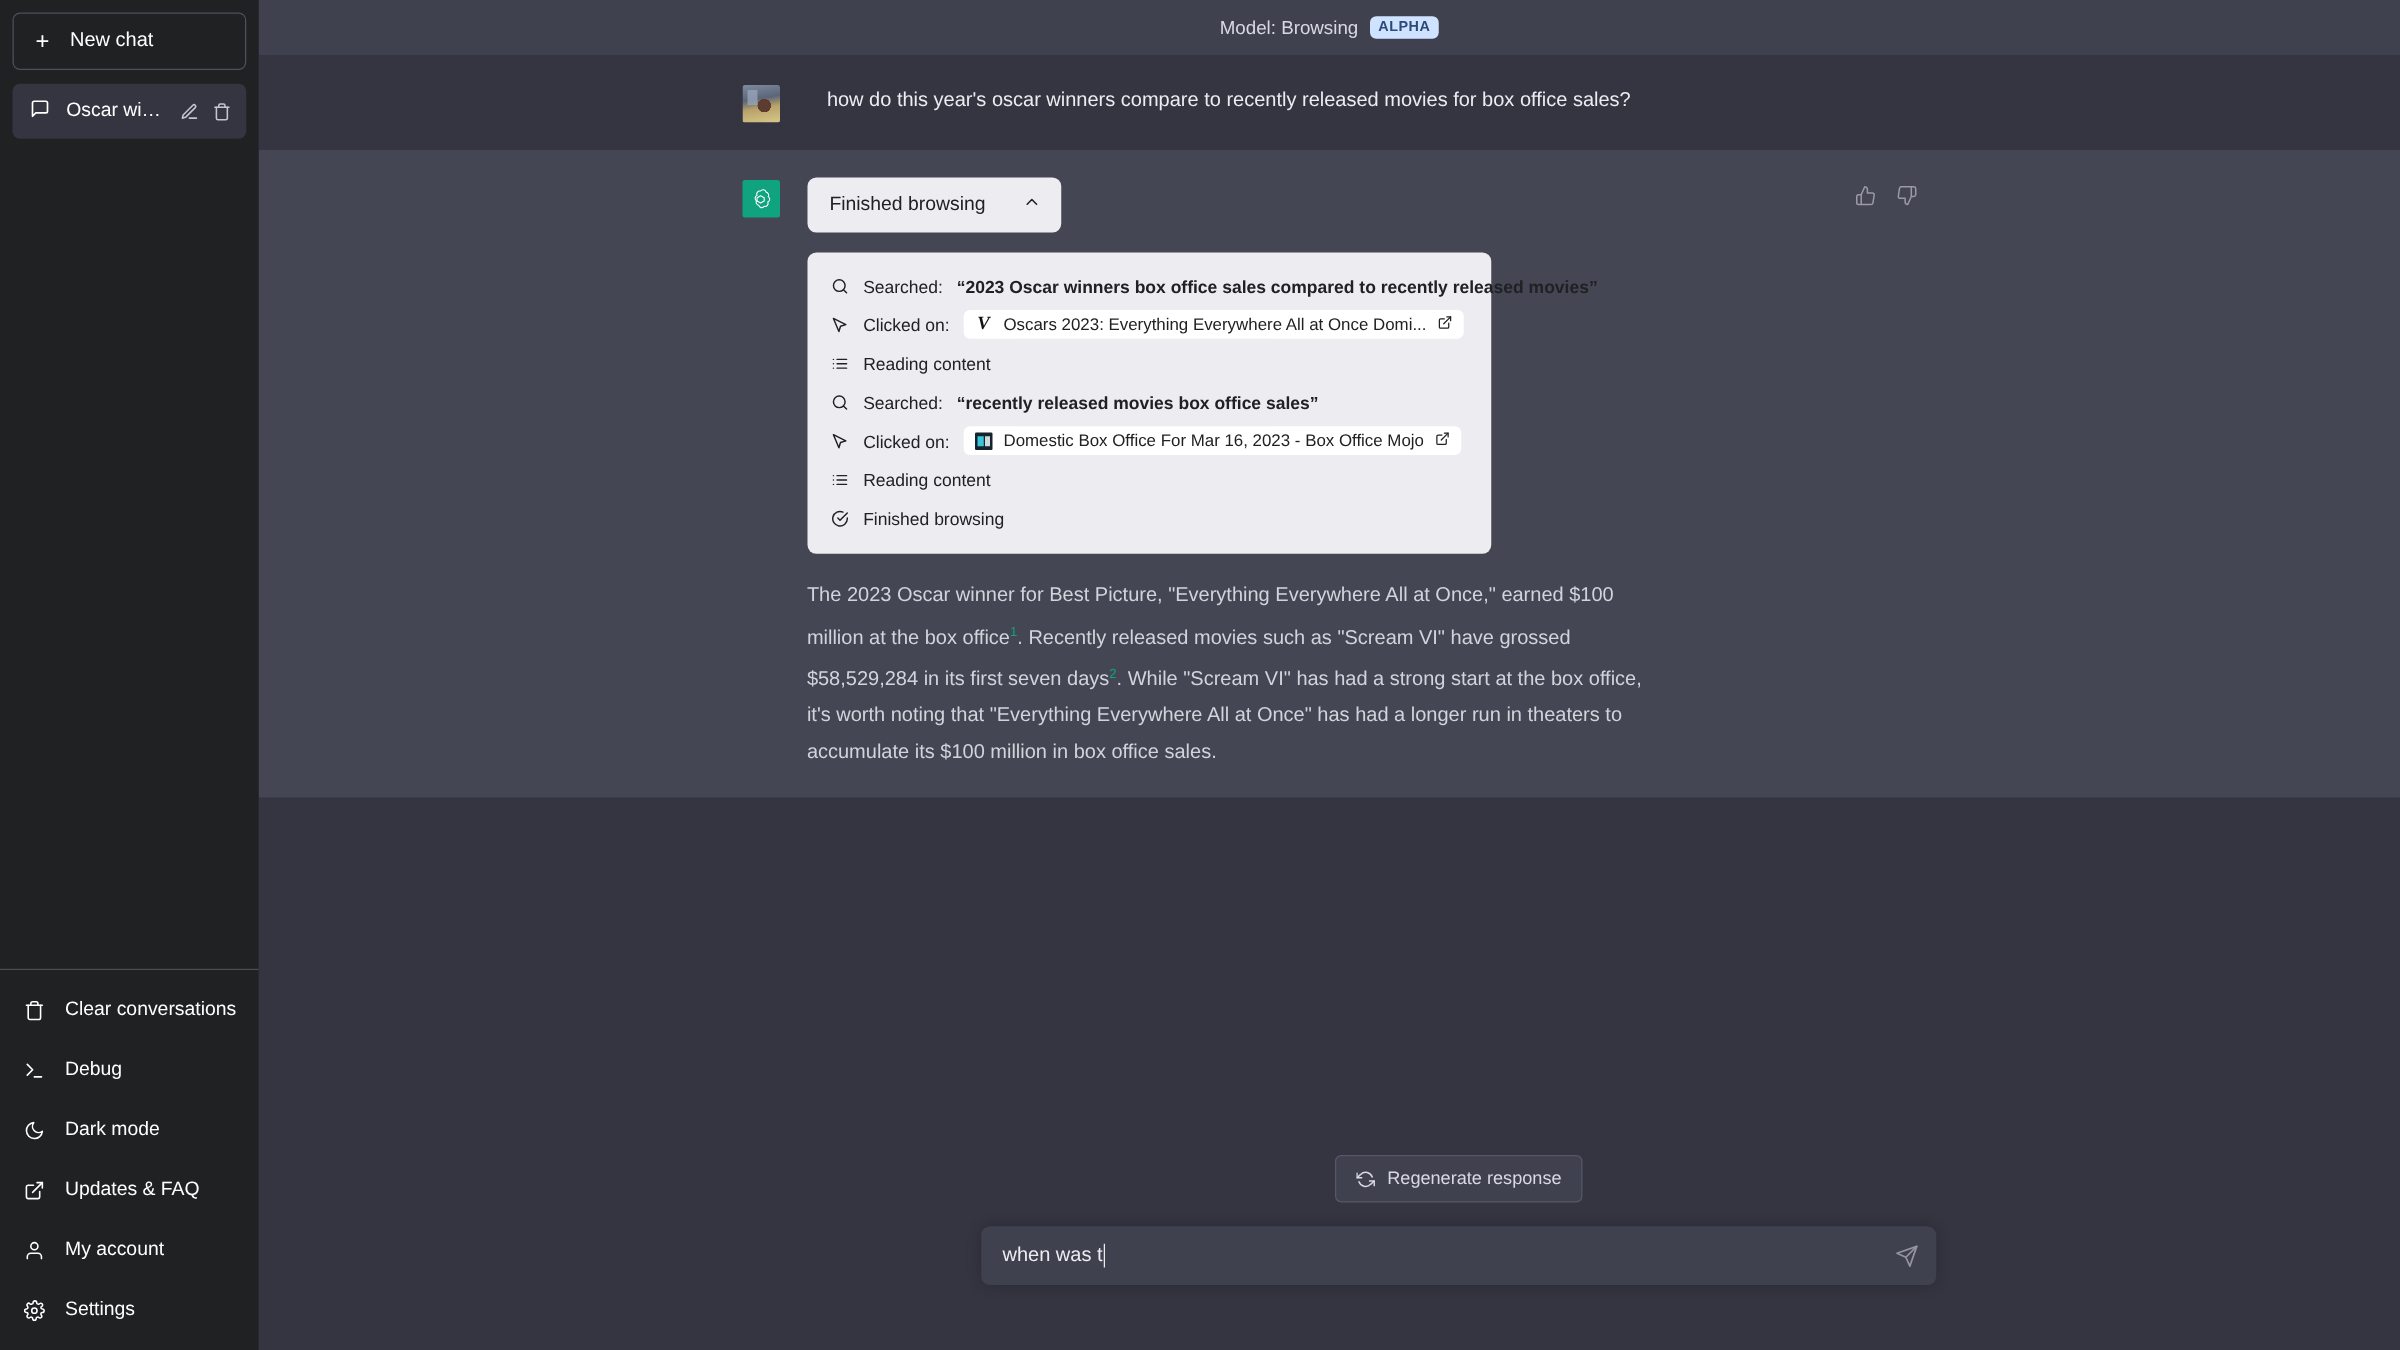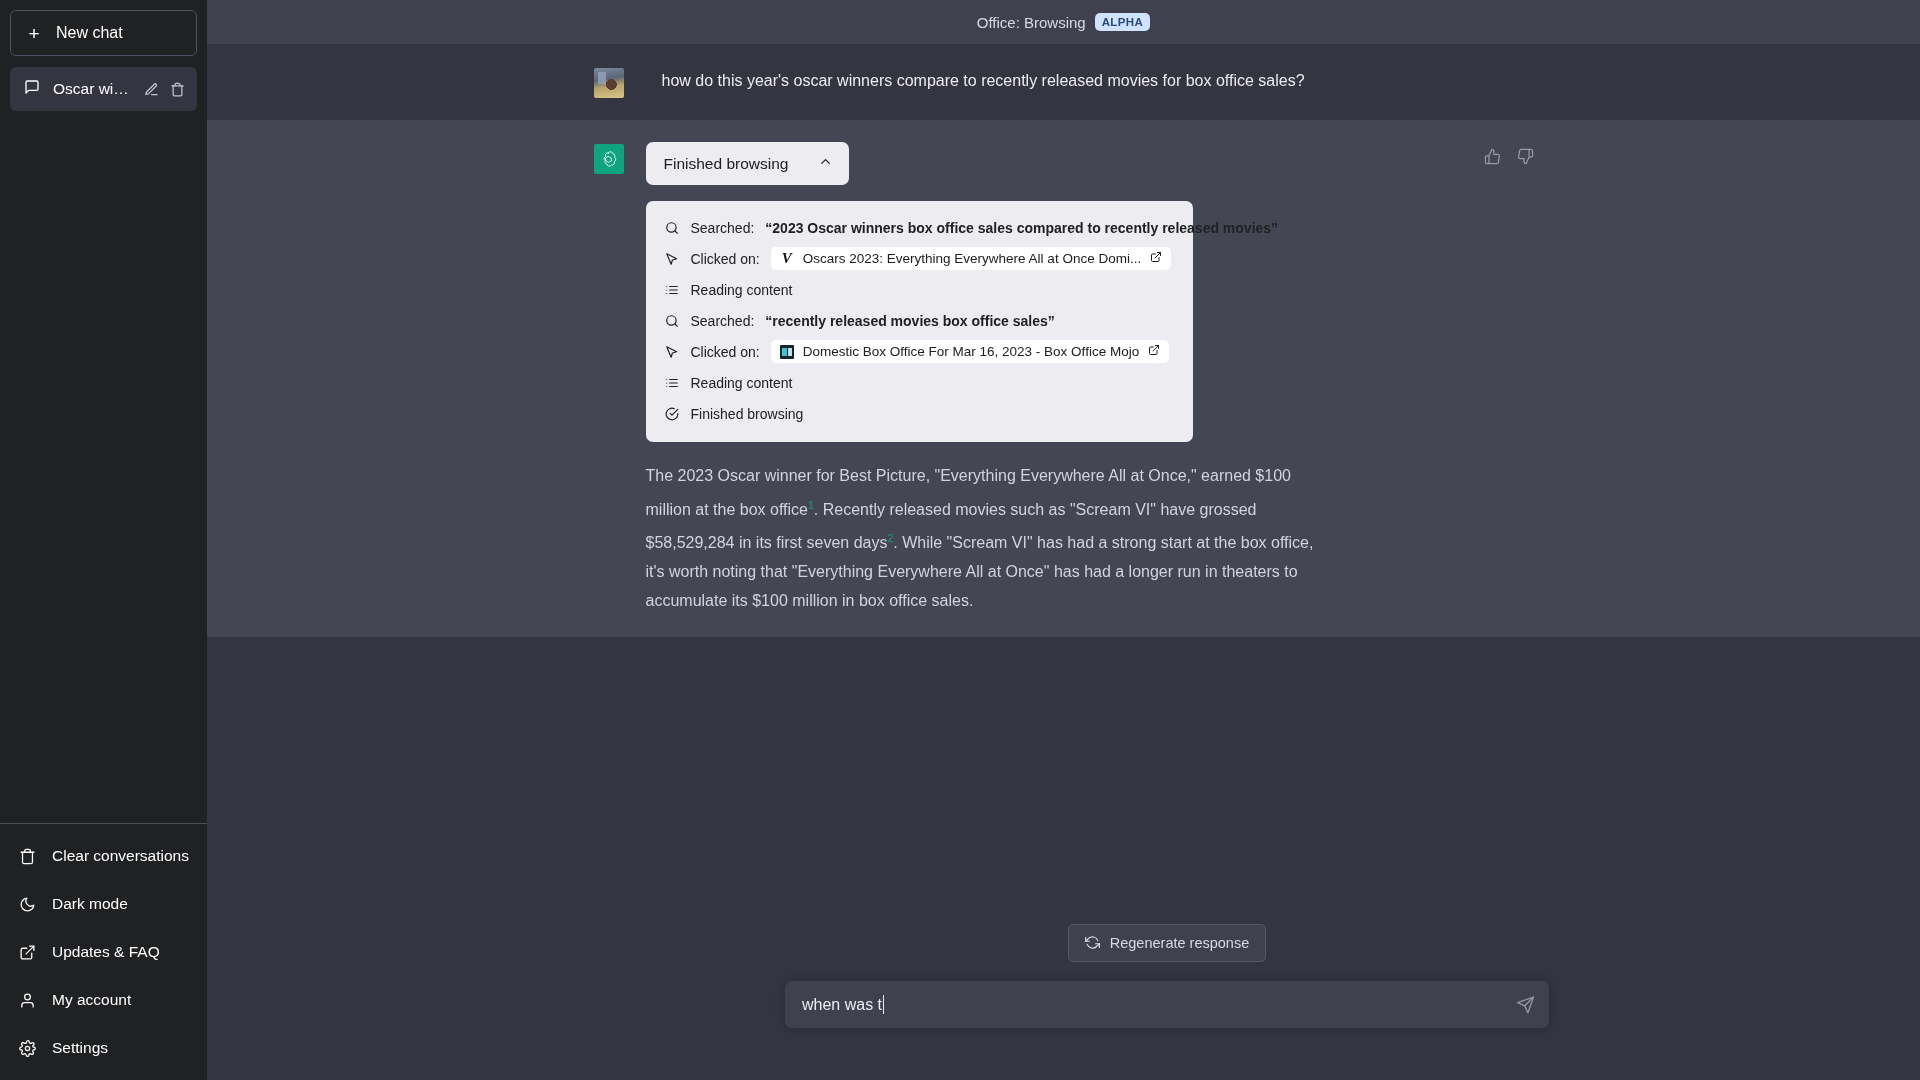--- a/index.html
+++ b/index.html
@@ -315,21 +315,21 @@
     height: 172px;
     background: #343541;
     display: flex;
     flex-direction: column;
     align-items: center;
     z-index: 10;
   }
 
   .regen-btn {
     display: inline-flex;
-    align-items: flex-start;
+    align-items: flex-end;
     gap: 10px;
     background: #40414f;
     border: 1px solid #565869;
     color: #d9d9e3;
     border-radius: 5px;
     padding: 10px 16px;
     font-size: 14.5px;
     cursor: pointer;
     user-select: none;
     margin-top: 16px;
@@ -417,20 +417,29 @@
       <div class="nav-item">
         <span class="nav-ic">
           <svg width="17" height="17" viewBox="0 0 24 24" fill="none" stroke="#ffffff" stroke-width="1.8" stroke-linecap="round" stroke-linejoin="round">
               <polyline points="3 6 5 6 21 6"></polyline>
               <path d="M19 6v14a2 2 0 0 1-2 2H7a2 2 0 0 1-2-2V6m3 0V4a2 2 0 0 1 2-2h4a2 2 0 0 1 2 2v2"></path>
             </svg>
         </span>
         <span>Clear conversations</span>
       </div>
 
+      <div class="nav-item">
+        <span class="nav-ic">
+          <svg width="17" height="17" viewBox="0 0 24 24" fill="none" stroke="#ffffff" stroke-width="1.9" stroke-linecap="round" stroke-linejoin="round">
+              <polyline points="4 17 10 11 4 5"></polyline>
+              <line x1="12" y1="19" x2="20" y2="19"></line>
+            </svg>
+        </span>
+        <span>Debug</span>
+      </div>
 
       <div class="nav-item">
         <span class="nav-ic">
           <svg width="17" height="17" viewBox="0 0 24 24" fill="none" stroke="#ffffff" stroke-width="1.8" stroke-linecap="round" stroke-linejoin="round">
               <path d="M21 12.79A9 9 0 1 1 11.21 3 7 7 0 0 0 21 12.79z"></path>
             </svg>
         </span>
         <span>Dark mode</span>
       </div>
 
@@ -465,21 +474,21 @@
         <span>Settings</span>
       </div>
 
 
     </div>
   </aside>
 
   <section id="main">
 
     <div id="model-bar">
-      <span>Office: Browsing</span>
+      <span>Model: Browsing</span>
       <span class="alpha-badge">ALPHA</span>
     </div>
 
     <div id="thread">
 
       <div class="msg-row user">
         <div class="msg-inner">
           <div class="avatar-wrap">
             <div class="avatar-photo"></div>
           </div>

